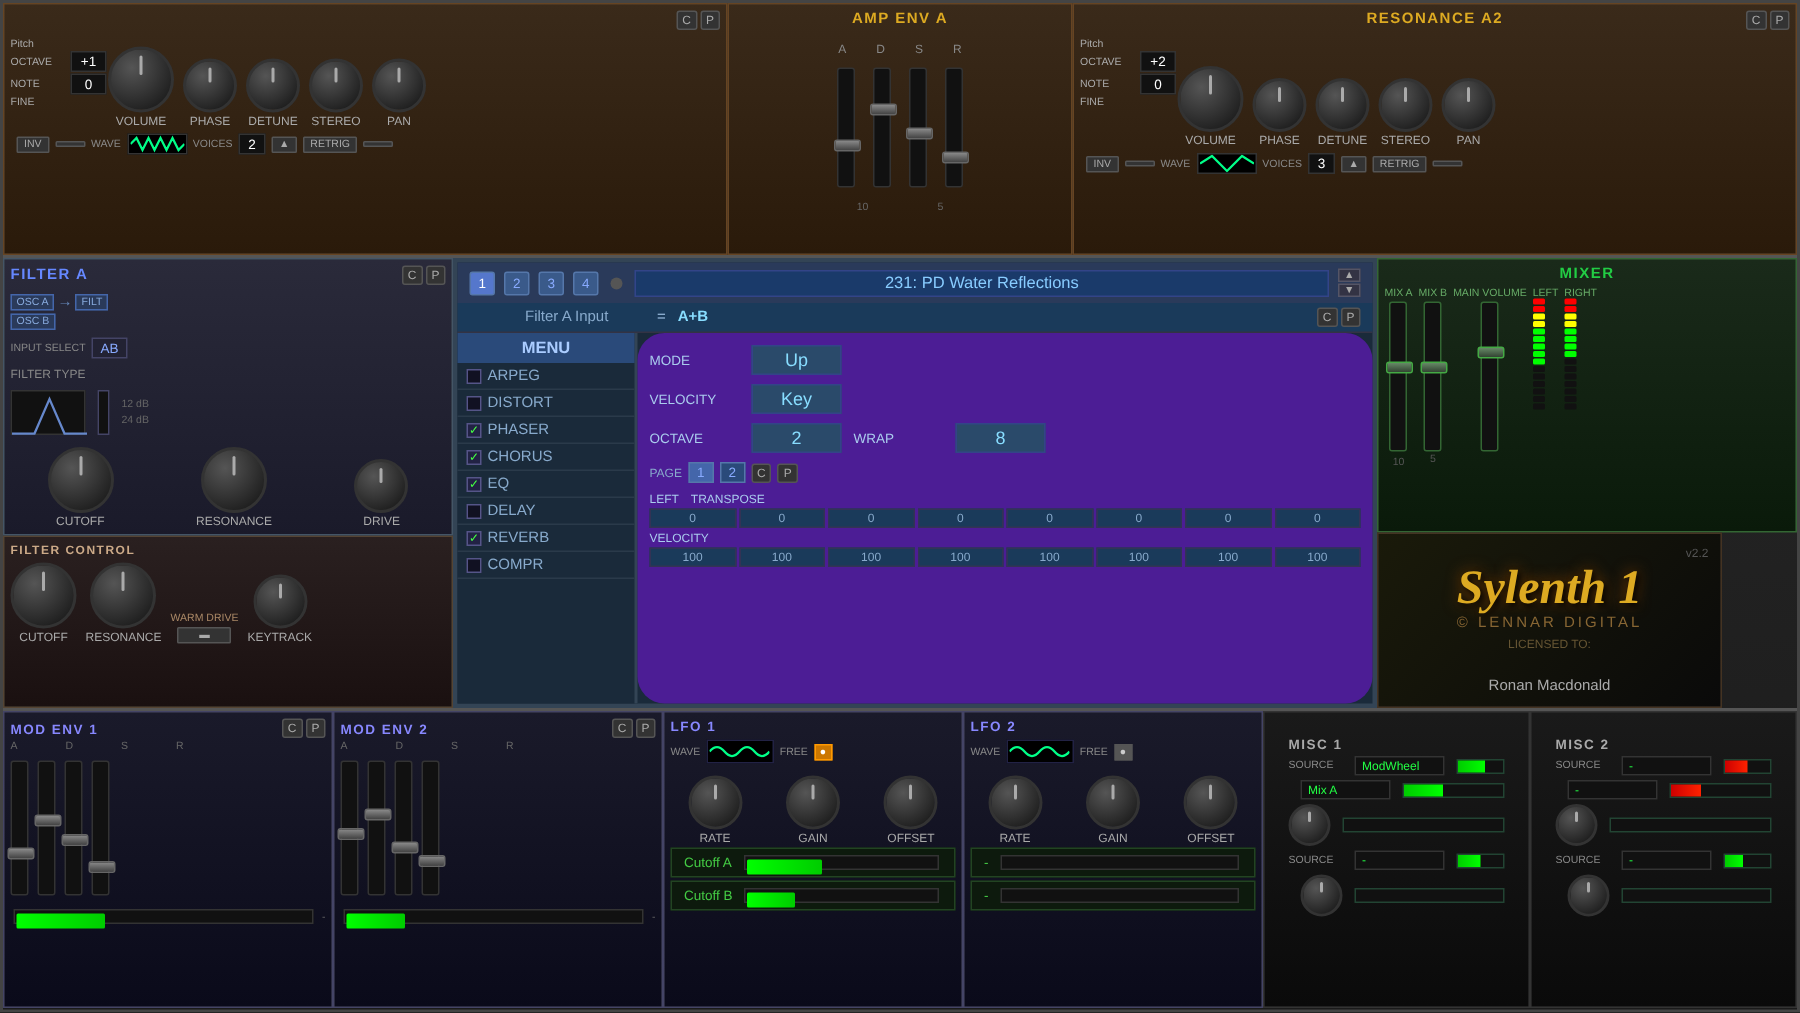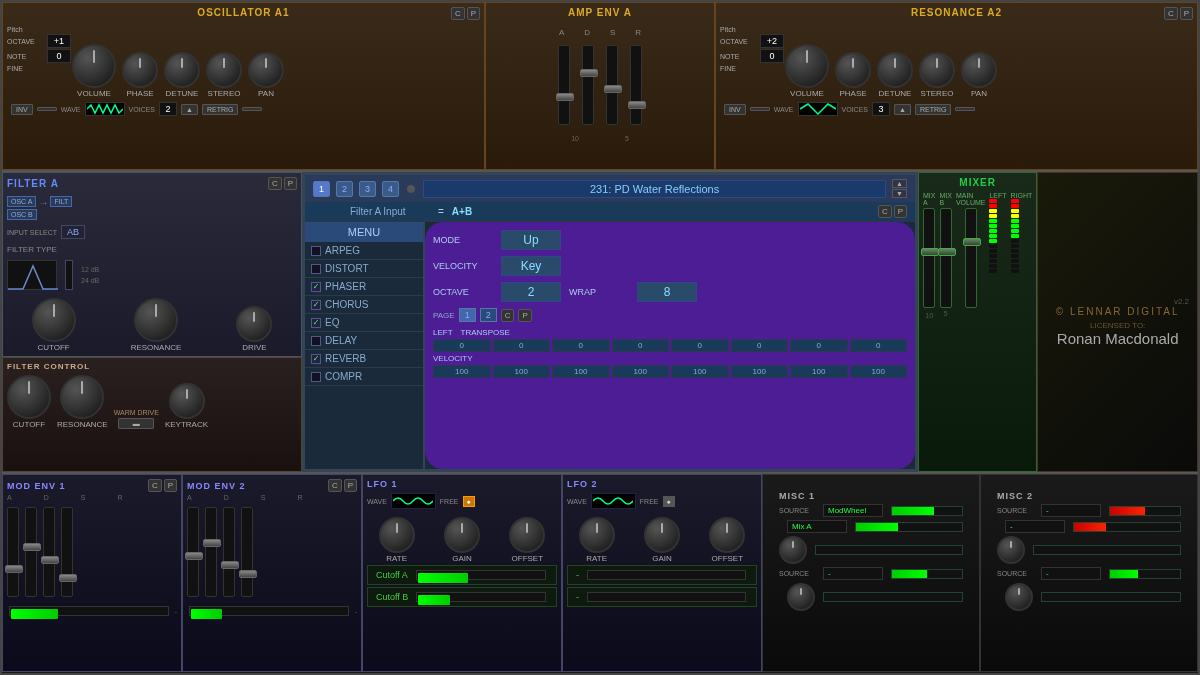--- a/index.html
+++ b/index.html
@@ -321,21 +321,21 @@
     .menu-list {
       width: 120px;
       background: #1a2a3a;
       border-right: 2px solid #334455;
     }
 
     .menu-header {
       background: #2a4a7a;
       color: #aaccff;
       font-size: 11px;
-      font-weight: normal;
+      font-weight: bold;
       padding: 4px 8px;
       text-align: center;
     }
 
     .menu-item {
       display: flex;
       align-items: center;
       padding: 3px 6px;
       cursor: pointer;
       border-bottom: 1px solid #2a3a4a;
@@ -531,21 +531,21 @@
     
     .bottom-row {
       display: flex;
       height: 200px;
       border-top: 2px solid #555;
     }
 
     .mod-env-panel {
       background: linear-gradient(180deg, #1a1a2a 0%, #0a0a1a 100%);
       border: 1px solid #444466;
-      width: 180px;
+      width: 220px;
       padding: 4px;
     }
 
     .mod-env-title {
       color: #8888ff;
       font-size: 9px;
       font-weight: bold;
       letter-spacing: 1px;
     }
 
@@ -646,23 +646,23 @@
       letter-spacing: 2px;
     }
 
     .licensed-text {
       font-size: 8px;
       color: #665533;
       margin-top: 4px;
     }
 
     .user-name {
-      font-size: 15px;
+      font-size: 10px;
       color: #aaa;
-      margin-top: 0;
+      margin-top: 18px;
     }
 
     
     .filter-control {
       background: linear-gradient(180deg, #2a2020 0%, #1a1010 100%);
       border: 1px solid #554433;
       padding: 4px;
     }
 
     .filter-control-title {
@@ -806,21 +806,20 @@
 
   </style>
 </head>
 <body>
 
 <div class="synth-container">
 
   <div class="top-row">
 
     <div class="osc-panel">
-      <div class="panel-title">OSCILLATOR A1</div>
       <div class="cp-buttons">
         <button class="cp-btn">C</button>
         <button class="cp-btn">P</button>
       </div>
       <div class="osc-top-row">
         <div class="pitch-section">
           <div class="pitch-row">
             <span class="label">Pitch</span>
           </div>
           <div class="pitch-row">
@@ -1179,21 +1178,21 @@
               <div class="note-cell">100</div>
               <div class="note-cell">100</div>
               <div class="note-cell">100</div>
               <div class="note-cell">100</div>
             </div>
           </div>
         </div>
       </div>
     </div>
 
-    <div style="display:flex;flex-direction:row;width:280px;">
+    <div style="display:flex;flex-direction:column;width:280px;">
 
       <div class="mixer-panel" style="flex:1;">
         <div class="mixer-title">MIXER</div>
         <div style="display:flex;gap:4px;align-items:flex-start;padding:4px 0;">
           <div class="mixer-fader-wrap">
             <div style="font-size:7px;color:#66aa66;">MIX A</div>
             <div class="mixer-fader-track">
               <div class="mixer-fader-handle"></div>
             </div>
             <div style="font-size:7px;color:#555;margin-top:2px;">10</div>
@@ -1251,20 +1250,21 @@
                 <div class="led-seg led-off"></div>
                 <div class="led-seg led-off"></div>
               </div>
             </div>
           </div>
         </div>
       </div>
 
       <div class="logo-area">
         <div style="align-self:flex-end;font-size:8px;color:#555;">v2.2</div>
+        <div class="logo-text">Sylenth 1</div>
         <div class="logo-sub">© LENNAR DIGITAL</div>
         <div class="licensed-text">LICENSED TO:</div>
         <div class="user-name">Ronan Macdonald</div>
       </div>
     </div>
   </div>
 
   <div class="bottom-row">
 
     <div class="mod-env-panel">

